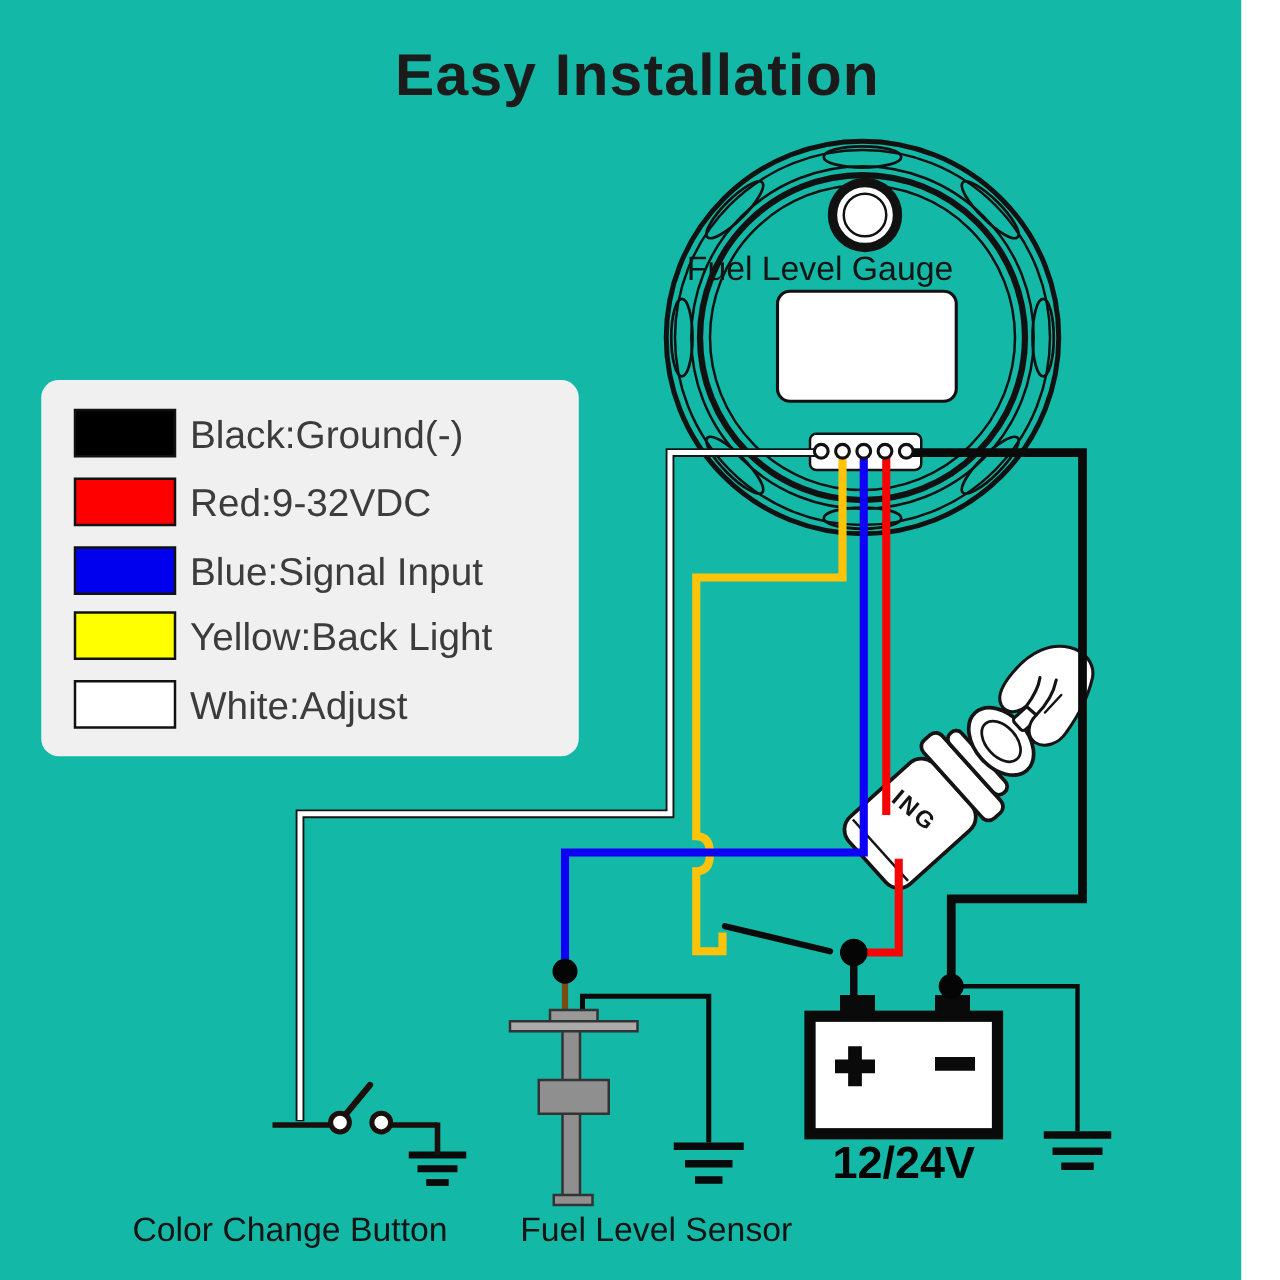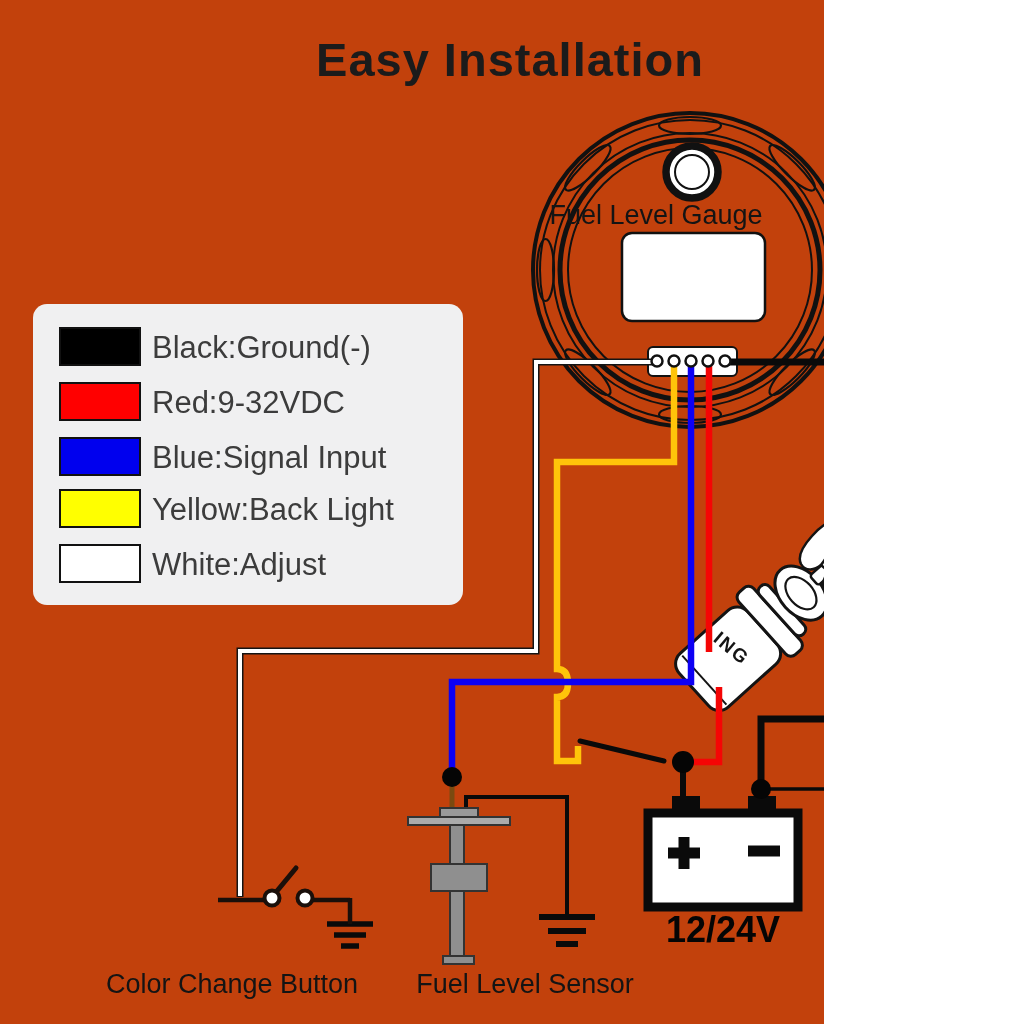--- a/index.html
+++ b/index.html
@@ -1,16 +1,16 @@
 <!DOCTYPE html>
 <html><head>
 <meta charset="utf-8">
 <style>
   html,body{margin:0;padding:0;background:#ffffff;}
-  #stage{position:relative;width:824px;height:1024px;background:#c2410c;overflow:hidden;}
+  #stage{position:relative;width:993px;height:1024px;background:#14b8a6;overflow:hidden;}
   svg{display:block;}
   text{font-family:"Liberation Sans","DejaVu Sans",sans-serif;fill:#1b1b1b;}
   .t-title{font-size:47px;font-weight:700;letter-spacing:1px;}
   .t-legend{font-size:31px;font-weight:500;fill:#3c3c3c;}
   .t-gauge{font-size:27px;font-weight:400;fill:#141414;}
   .t-batt{font-size:36px;font-weight:700;fill:#050505;}
   .t-label{font-size:27px;font-weight:500;fill:#141414;}
   .t-ing{font-size:19px;font-weight:700;letter-spacing:2px;fill:#141414;}
 </style>
 </head>

